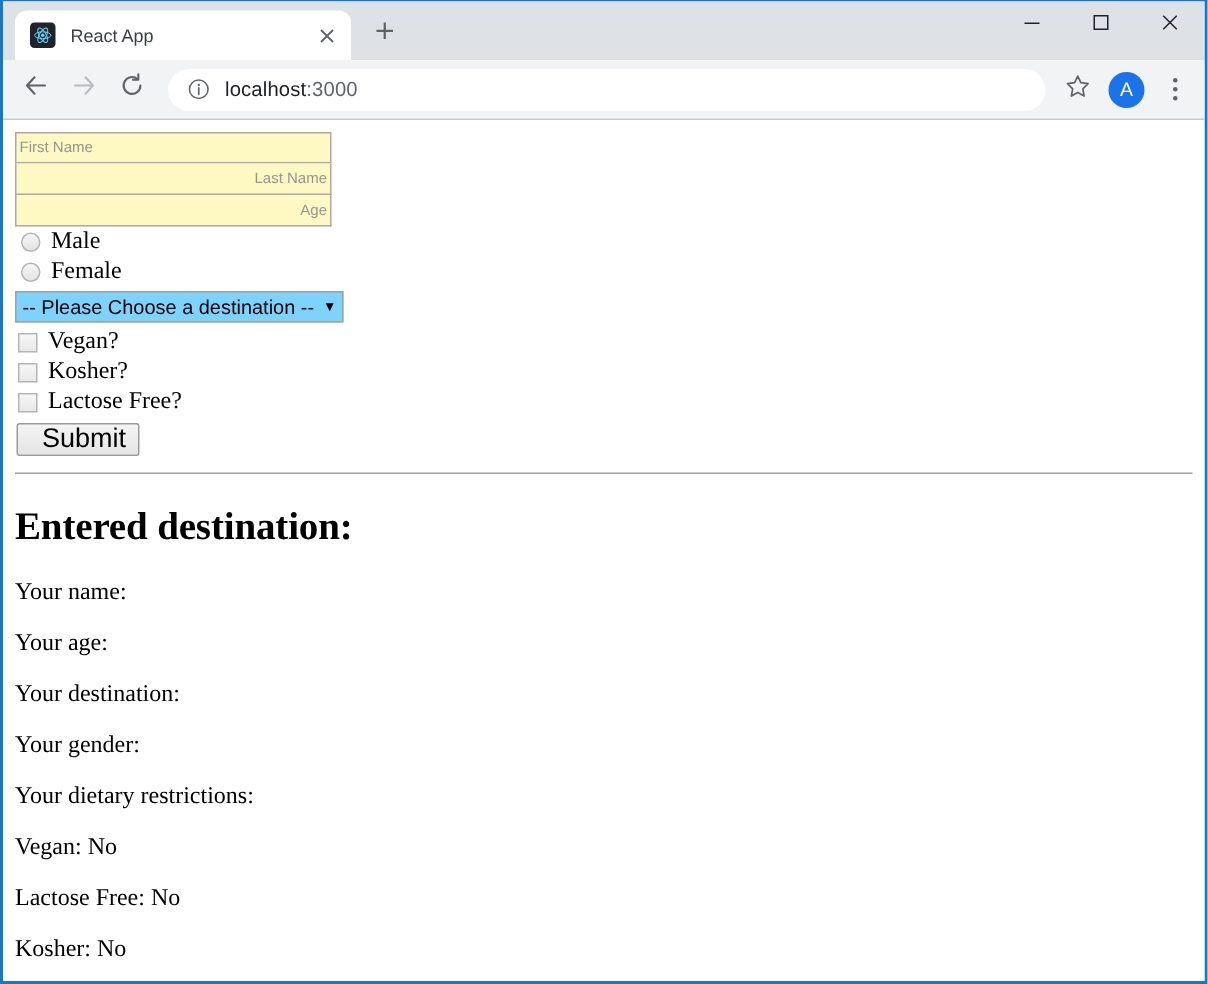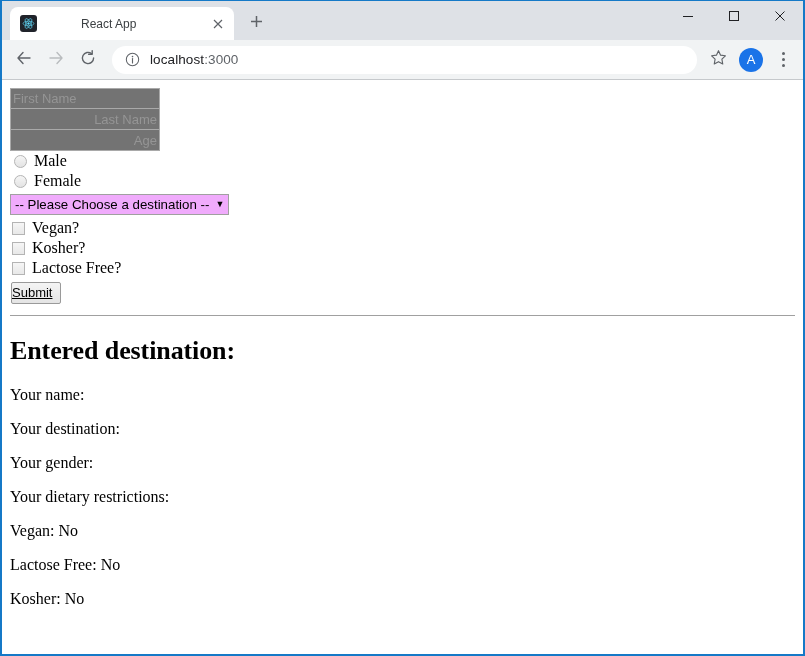--- a/index.html
+++ b/index.html
@@ -42,21 +42,20 @@
     height: 33px;
     background: #ffffff;
     border-top-left-radius: 8px;
     border-top-right-radius: 8px;
     margin-left: 8px;
     display: flex;
     align-items: center;
     padding: 0 8px 0 10px;
     box-sizing: border-box;
     position: relative;
-    gap: 34px;
   }
   .favicon {
     width: 17px; height: 17px;
     border-radius: 3px;
     background: #20232a;
     flex: 0 0 auto;
     display: flex;
     align-items: center;
     justify-content: center;
     margin-right: 10px;
@@ -195,30 +194,30 @@
   .page {
     margin: 8px;
     font-family: "Liberation Serif", serif;
     font-size: 16px;
     color: #000000;
   }
 
   
   .txt {
     display: block;
-    width: 150px;
+    width: 211px;
     box-sizing: border-box;
     height: 21px;
     padding: 1px 2px;
     margin: 0;
     border: 1px solid #a9a9a9;
     font-family: "Liberation Sans", sans-serif;
-    font-size: 13px;
-    color: #000000;
-    background: #737373;
+    font-size: 10px;
+    color: #000000;
+    background: #fef9c3;
     border-radius: 0;
     outline: none;
   }
   .txt::placeholder { color: #959595; opacity: 1; }
   .txt + .txt { border-top: none; text-align: right; }
 
   .optrow {
     display: flex;
     align-items: center;
     height: 20px;
@@ -248,50 +247,49 @@
     padding-left: 4px;
     line-height: 18px;
   }
 
   .selectwrap {
     display: inline-flex;
     align-items: center;
     height: 21px;
     box-sizing: border-box;
     border: 1px solid #a0a0a0;
-    background: #f0abfc;
+    background: #7dd3fc;
     padding: 0 4px 0 4px;
     margin: 3px 0 3px 0;
     max-width: 222px;
   }
   .selectwrap .sel-text {
     font-family: "Liberation Sans", sans-serif;
     font-size: 13.3px;
     color: #000000;
     white-space: nowrap;
   }
   .selectwrap .sel-arrow {
     font-size: 9px;
     color: #000000;
     margin-left: 6px;
     line-height: 1;
   }
 
   .submit {
     font-family: "Liberation Sans", sans-serif;
-    font-size: 13px;
+    font-size: 18px;
     color: #000000;
     background: linear-gradient(180deg,#f4f4f4 0%, #e4e4e4 100%);
     border: 1px solid #9a9a9a;
     border-radius: 2px;
-    padding: 2px 8px 3px 0;
+    padding: 2px 8px 3px 16px;
     margin: 4px 0 0 1px;
     display: inline-block;
     line-height: 15px;
-    text-decoration: underline;
   }
 
   hr.sep {
     border: none;
     border-top: 1px solid #a0a0a0;
     margin: 11px 0 11px 0;
     height: 0;
   }
 
   h1.entered {
@@ -461,20 +459,21 @@
         </div>
 
         <div class="submit">Submit</div>
       </form>
 
       <hr class="sep">
 
       <h1 class="entered">Entered destination:</h1>
 
       <p class="info">Your name:</p>
+      <p class="info">Your age:</p>
       <p class="info">Your destination:</p>
       <p class="info">Your gender:</p>
       <p class="info">Your dietary restrictions:</p>
       <p class="info">Vegan: No</p>
       <p class="info">Lactose Free: No</p>
       <p class="info">Kosher: No</p>
 
     </div>
   </div>
 </div>

